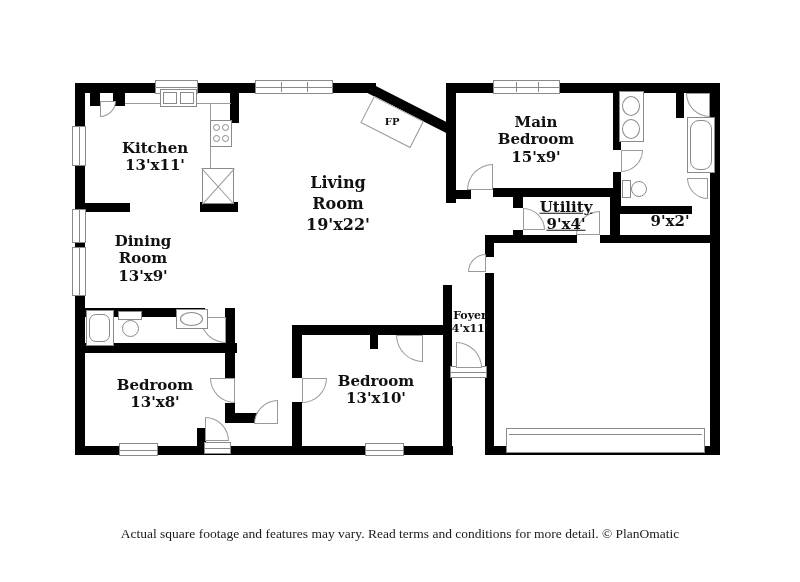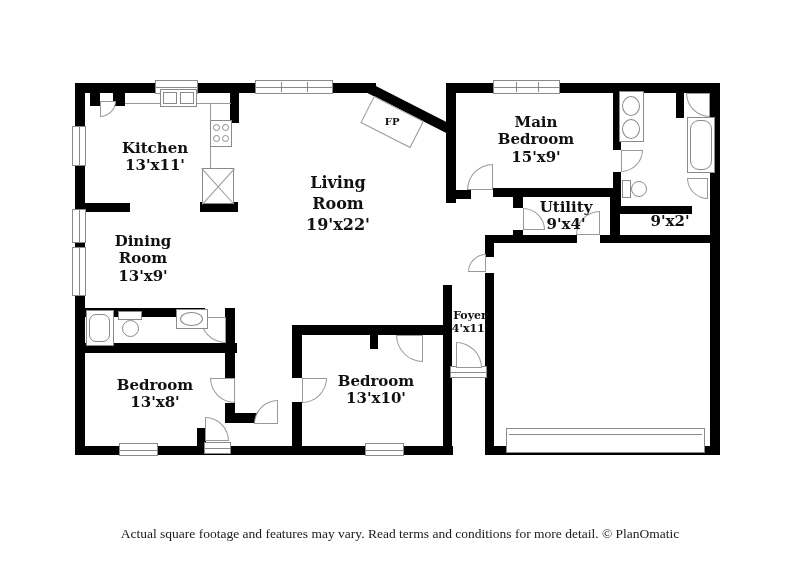--- a/index.html
+++ b/index.html
@@ -155,21 +155,21 @@
   <div class="lbl lbl-lg lbl-liv" style="left:338px;top:204px;">
     <div>Living</div>
     <div>Room</div>
     <div>19'x22'</div>
   </div>
   <div class="lbl lbl-md" style="left:536px;top:140px;">
     <div>Main</div>
     <div>Bedroom</div>
     <div>15'x9'</div>
   </div>
-  <div class="lbl lbl-md" style="left:566px;top:216px;">
+  <div class="lbl lbl-md" style="left:566px;top:216px;text-decoration:underline;">
     <div>Utility</div>
     <div>9'x4'</div>
   </div>
   <div class="lbl lbl-md" style="left:670px;top:222px;">
     <div>9'x2'</div>
   </div>
   <div class="lbl lbl-sm" style="left:470px;top:322px;">
     <div>Foyer</div>
     <div>4'x11'</div>
   </div>

